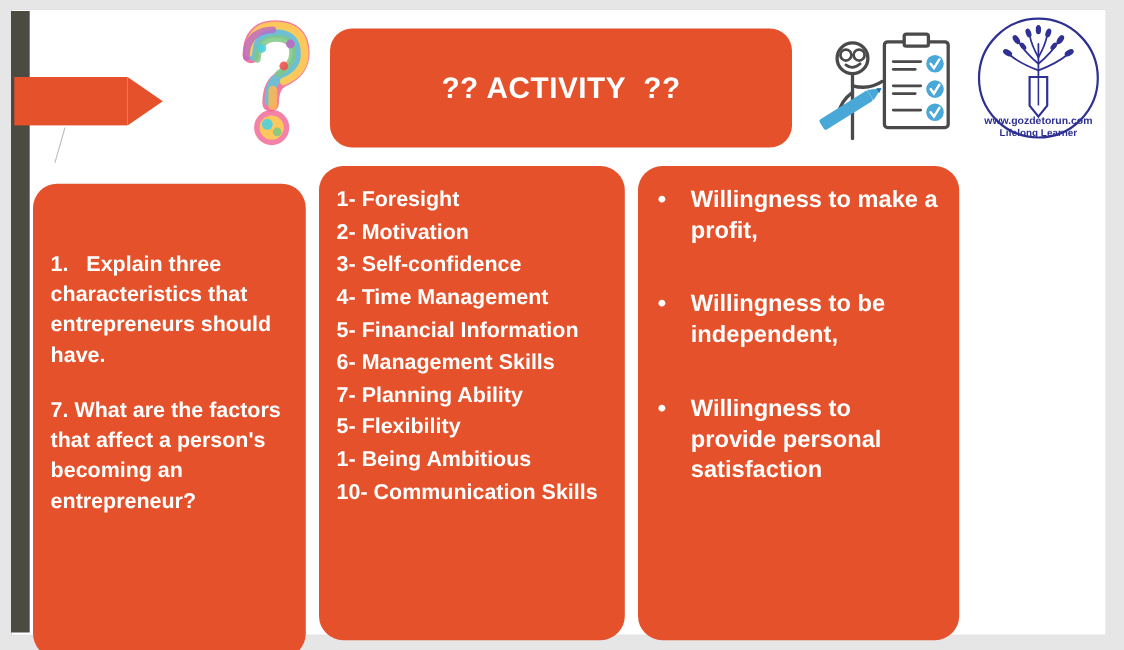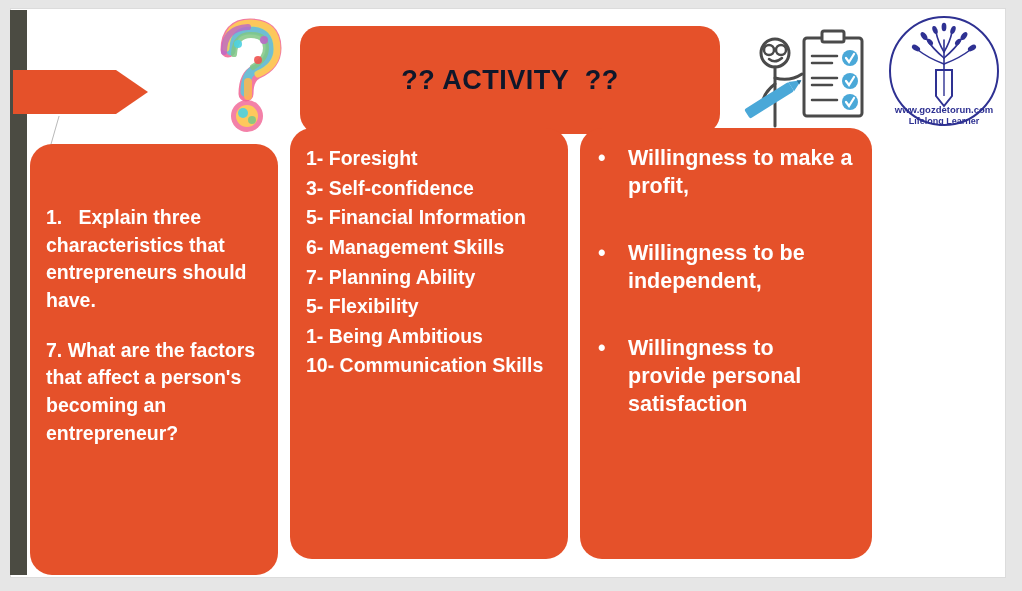--- a/index.html
+++ b/index.html
@@ -113,31 +113,31 @@
     top: 26px;
     width: 420px;
     height: 108px;
     background: #e5512a;
     border-radius: 20px;
     display: flex;
     align-items: center;
     justify-content: center;
   }
   .title-card .title-text {
-    color: #0f172a;
+    color: #ffffff;
     font-size: 27px;
     font-weight: bold;
     letter-spacing: 0.5px;
     white-space: pre;
   }
 
   
   .content-card {
     position: absolute;
-    top: 128px;
+    top: 151px;
     height: 431px;
     background: #e5512a;
     border-radius: 22px;
     color: #ffffff;
     overflow: hidden;
   }
 
   .card-questions { left: 30px;  width: 248px; margin-top: 16px; }
   .card-list      { left: 290px; width: 278px; }
   .card-bullets   { left: 580px; width: 292px; }
@@ -298,21 +298,23 @@
     <div class="q-body">
       <div class="q-item">1.   Explain three characteristics that entrepreneurs should have.</div>
       <div class="q-gap"></div>
       <div class="q-item">7. What are the factors that affect a person's becoming an entrepreneur?</div>
     </div>
   </div>
 
   <div class="content-card card-list">
     <div class="list-body">
       <div class="list-item">1- Foresight</div>
+      <div class="list-item">2- Motivation</div>
       <div class="list-item">3- Self-confidence</div>
+      <div class="list-item">4- Time Management</div>
       <div class="list-item">5- Financial Information</div>
       <div class="list-item">6- Management Skills</div>
       <div class="list-item">7- Planning Ability</div>
       <div class="list-item">5- Flexibility</div>
       <div class="list-item">1- Being Ambitious</div>
       <div class="list-item">10- Communication Skills</div>
     </div>
   </div>
 
   <div class="content-card card-bullets">

